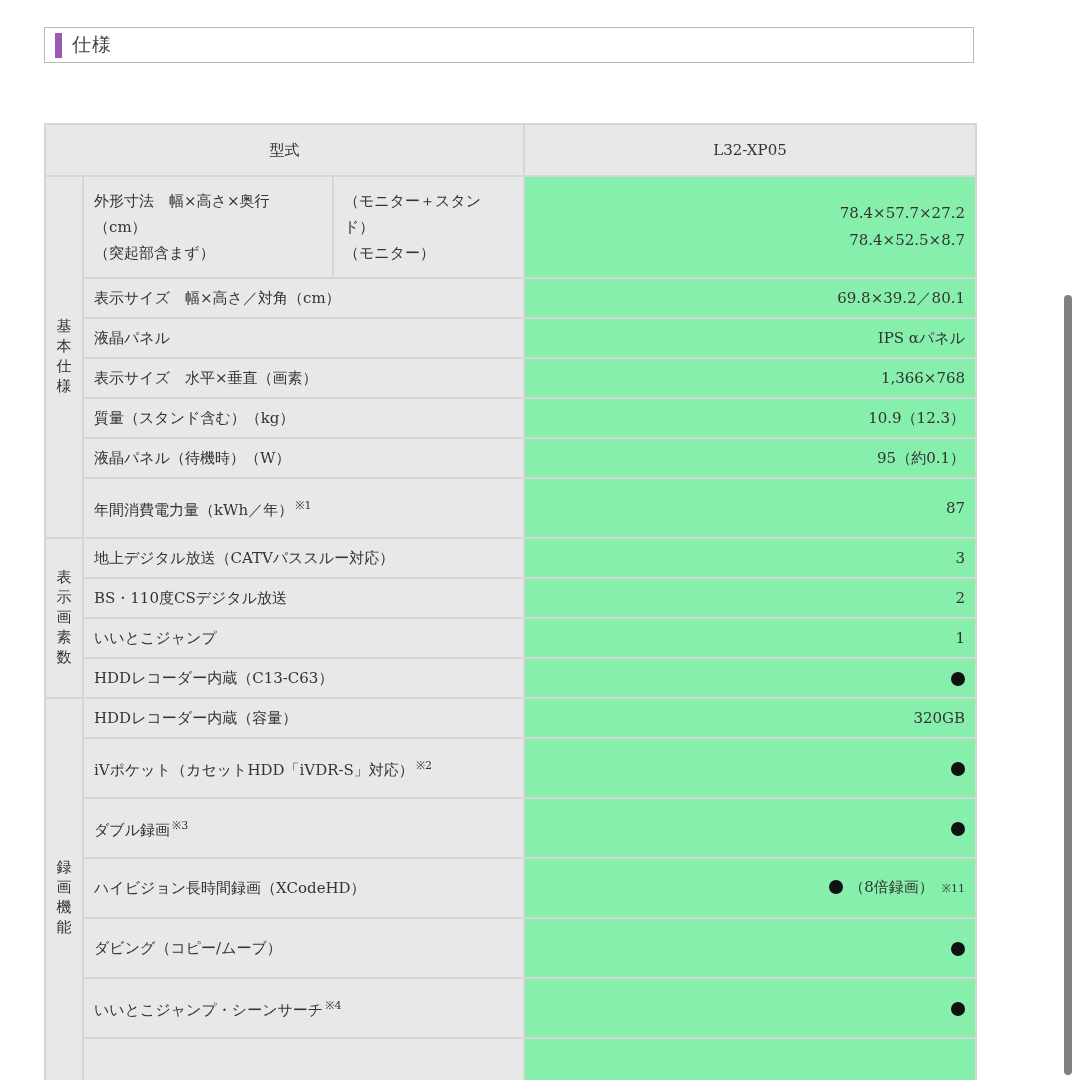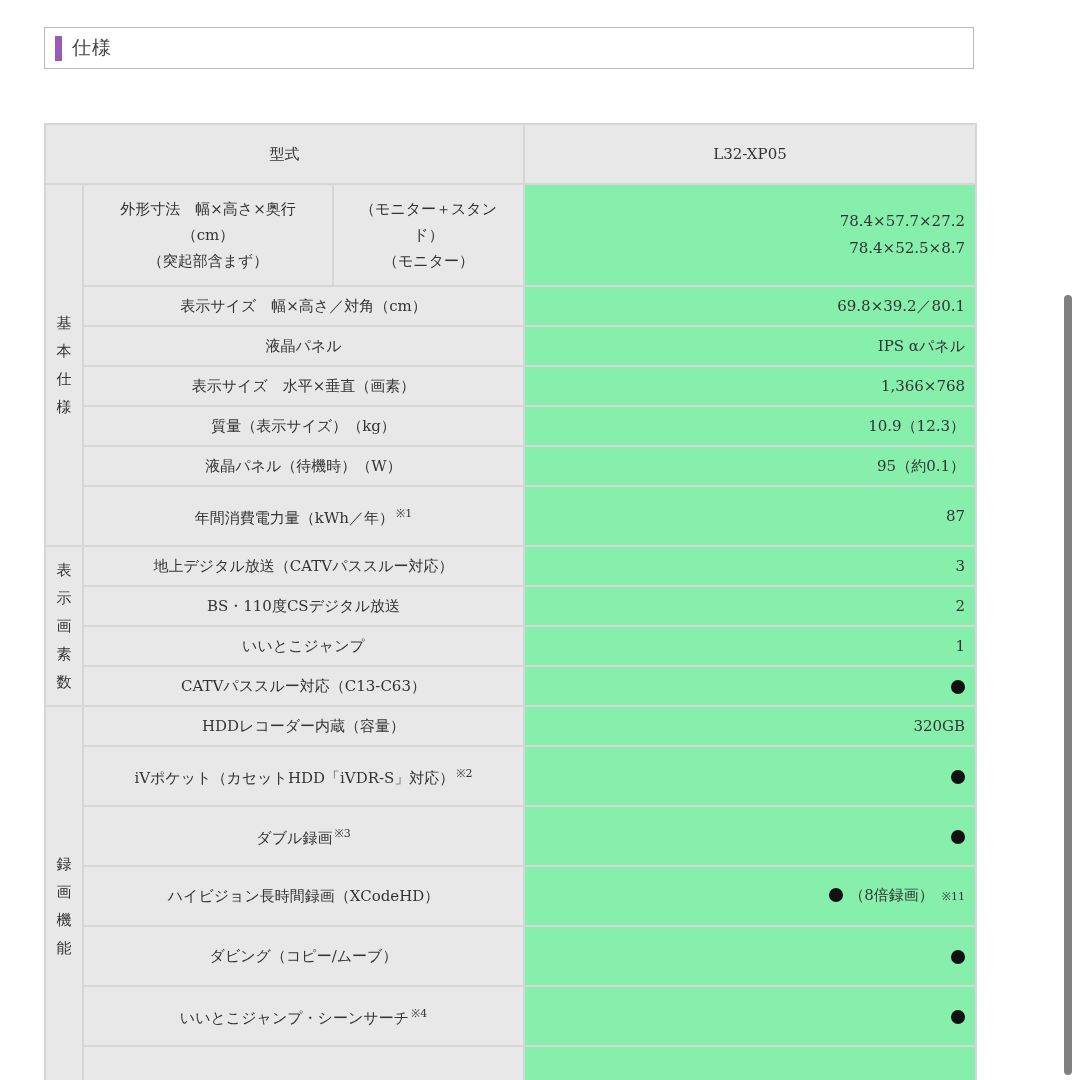--- a/index.html
+++ b/index.html
@@ -2,51 +2,51 @@
 <html><head>
 <meta charset="utf-8">
 <style>
   html, body { margin: 0; padding: 0; background: #ffffff; }
   body {
     width: 1080px; height: 1080px; overflow: hidden; position: relative;
     font-family: "DejaVu Serif", "Liberation Serif", serif;
     color: #333333;
   }
   .section-heading {
-    position: absolute; left: 44px; top: 27px; width: 930px; height: 42px;
+    position: absolute; left: 44px; top: 27px; width: 930px; height: 36px;
     border: 1px solid #b8b8b8; box-sizing: border-box; background: #fff;
     display: flex; align-items: center;
   }
   .section-heading .bar {
     width: 7px; height: 25px; background: #9b59b6; margin-left: 10px; margin-right: 10px;
   }
   .section-heading .title {
     font-family: "DejaVu Sans", "Liberation Sans", sans-serif;
     font-size: 19px; color: #444; letter-spacing: 1px;
   }
   table.spec {
     position: absolute; left: 44px; top: 123px; width: 931px;
     border-collapse: collapse; table-layout: fixed;
     font-size: 15px;
   }
   table.spec td {
     border: 2px solid #d6d6d6; box-sizing: border-box;
     padding: 0 10px; vertical-align: middle;
   }
-  .hd { background: #e8e8e8; text-align: center; height: 60px; }
+  .hd { background: #e8e8e8; text-align: center; height: 52px; }
   .grp { background: #e8e8e8; text-align: center; width: 38px; padding: 0 !important; line-height: 26px; }
-  .lbl { background: #e8e8e8; text-align: center; }
+  .lbl { background: #e8e8e8; text-align: left; }
   .val { background: #86efac; text-align: right; }
   tr.r48 td { height: 40px; }
   tr.r52 td { height: 60px; }
   .multiline { line-height: 26px; padding-top: 8px !important; padding-bottom: 8px !important; }
   sup { font-size: 11px; vertical-align: 6px; margin-left: 2px; }
   .dot { display: inline-block; width: 14px; height: 14px; border-radius: 50%; background: #111; vertical-align: middle; }
   .dot-wrap { display: inline-flex; align-items: center; gap: 6px; }
-  .vgrp { display: inline-block; width: 16px; word-break: break-all; line-height: 28px; }
+  .vgrp { display: inline-block; width: 16px; word-break: break-all; line-height: 20px; }
   .scrollbar {
     position: absolute; left: 1064px; top: 295px; width: 8px; height: 780px;
     background: #808080; border-radius: 4px;
   }
 </style>
 </head>
 <body>
 
 <div class="section-heading">
   <span class="bar"></span>
@@ -91,21 +91,21 @@
   </tr>
   <tr class="r48">
     <td class="lbl" colspan="2">液晶パネル</td>
     <td class="val">IPS αパネル</td>
   </tr>
   <tr class="r48">
     <td class="lbl" colspan="2">表示サイズ　水平×垂直（画素）</td>
     <td class="val">1,366×768</td>
   </tr>
   <tr class="r48">
-    <td class="lbl" colspan="2">質量（表示サイズ）（kg）</td>
+    <td class="lbl" colspan="2">質量（スタンド含む）（kg）</td>
     <td class="val">10.9（12.3）</td>
   </tr>
   <tr class="r48">
     <td class="lbl" colspan="2">液晶パネル（待機時）（W）</td>
     <td class="val">95（約0.1）</td>
   </tr>
   <tr class="r52">
     <td class="lbl" colspan="2">
       <span>年間消費電力量（kWh／年）</span><sup>※1</sup>
     </td>
@@ -121,21 +121,21 @@
   </tr>
   <tr class="r48">
     <td class="lbl" colspan="2">BS・110度CSデジタル放送</td>
     <td class="val">2</td>
   </tr>
   <tr class="r48">
     <td class="lbl" colspan="2">いいとこジャンプ</td>
     <td class="val">1</td>
   </tr>
   <tr class="r48">
-    <td class="lbl" colspan="2">CATVパススルー対応（C13-C63）</td>
+    <td class="lbl" colspan="2">HDDレコーダー内蔵（C13-C63）</td>
     <td class="val">
       <span class="dot"></span>
     </td>
   </tr>
 
   <tr class="r48">
     <td class="grp" rowspan="7">
       <span class="vgrp">録画機能</span>
     </td>
     <td class="lbl" colspan="2">HDDレコーダー内蔵（容量）</td>

